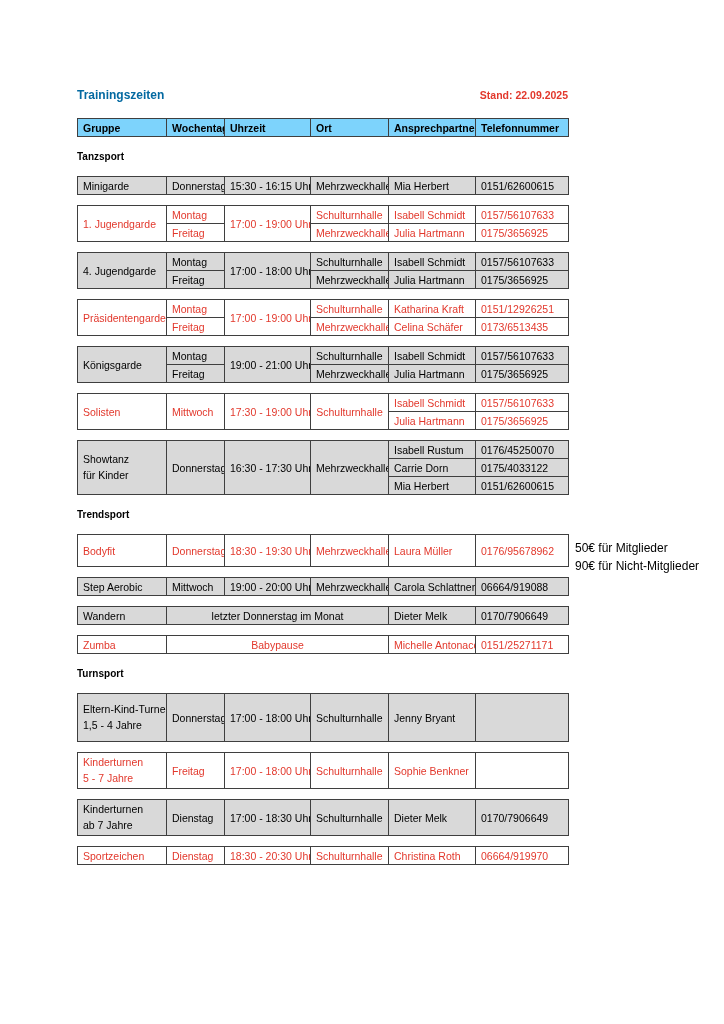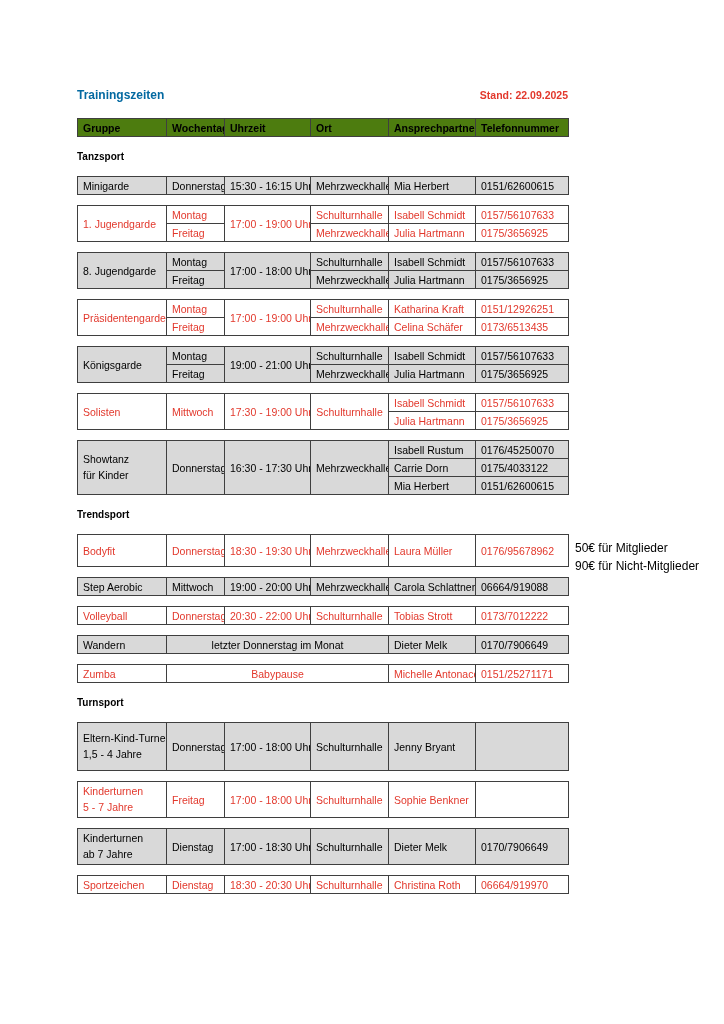--- a/index.html
+++ b/index.html
@@ -13,21 +13,21 @@
   .content{position:absolute;left:77px;top:88px;width:491px;}
   .titlebar{display:flex;justify-content:space-between;align-items:baseline;margin-bottom:16px;}
   .doc-title{font-size:12px;font-weight:bold;color:#0369a1;}
   .stand{font-size:10.5px;font-weight:bold;color:var(--red);}
   table{border-collapse:collapse;table-layout:fixed;width:491px;}
   col.c0{width:89px;} col.c1{width:58px;} col.c2{width:86px;}
   col.c3{width:78px;} col.c4{width:87px;} col.c5{width:93px;}
   td,th{border:1px solid var(--border);padding:1px 5px;height:18px;
         vertical-align:middle;text-align:left;overflow:hidden;white-space:nowrap;
         font-weight:normal;font-size:10.5px;}
-  table.hdr th{font-weight:bold;background:#4d7c0f;color:#000;}
+  table.hdr th{font-weight:bold;background:#7dd3fc;color:#000;}
   .section-heading{font-size:10px;font-weight:bold;margin:14px 0 14px 0;color:#000;}
   table.grp{margin-bottom:10px;padding-left:24px;}
   table.gray td{background:var(--gray);color:#000;}
   table.red td{background:#fff;color:var(--red);}
   td.span-center{text-align:center;}
   tr.h32 td{height:32px;}
   tr.h36 td{height:36px;}
   tr.h48 td{height:48px;}
   .nm2 div{line-height:1.45;}
   .bodyfit-wrap{position:relative;}
@@ -120,21 +120,21 @@
     <colgroup>
         <col class="c0">
         <col class="c1">
         <col class="c2">
         <col class="c3">
         <col class="c4">
         <col class="c5">
       </colgroup>
     <tbody>
         <tr>
-      <td rowspan="2">8. Jugendgarde</td>
+      <td rowspan="2">4. Jugendgarde</td>
       <td>Montag</td>
       <td rowspan="2">17:00 - 18:00 Uhr</td>
       <td>Schulturnhalle</td>
       <td>Isabell Schmidt</td>
       <td>0157/56107633</td>
     </tr>
     <tr>
       <td>Freitag</td>
       <td>Mehrzweckhalle</td>
       <td>Julia Hartmann</td>
@@ -295,40 +295,20 @@
       <td>Step Aerobic</td>
       <td>Mittwoch</td>
       <td>19:00 - 20:00 Uhr</td>
       <td>Mehrzweckhalle</td>
       <td>Carola Schlattner</td>
       <td>06664/919088</td>
     </tr>
   </tbody>
     </table>
 
-  <table class="grp red">
-    <colgroup>
-        <col class="c0">
-        <col class="c1">
-        <col class="c2">
-        <col class="c3">
-        <col class="c4">
-        <col class="c5">
-      </colgroup>
-    <tbody>
-        <tr>
-      <td>Volleyball</td>
-      <td>Donnerstag</td>
-      <td>20:30 - 22:00 Uhr</td>
-      <td>Schulturnhalle</td>
-      <td>Tobias Strott</td>
-      <td>0173/7012222</td>
-    </tr>
-  </tbody>
-    </table>
 
   <table class="grp gray">
     <colgroup>
         <col class="c0">
         <col class="c1">
         <col class="c2">
         <col class="c3">
         <col class="c4">
         <col class="c5">
       </colgroup>

